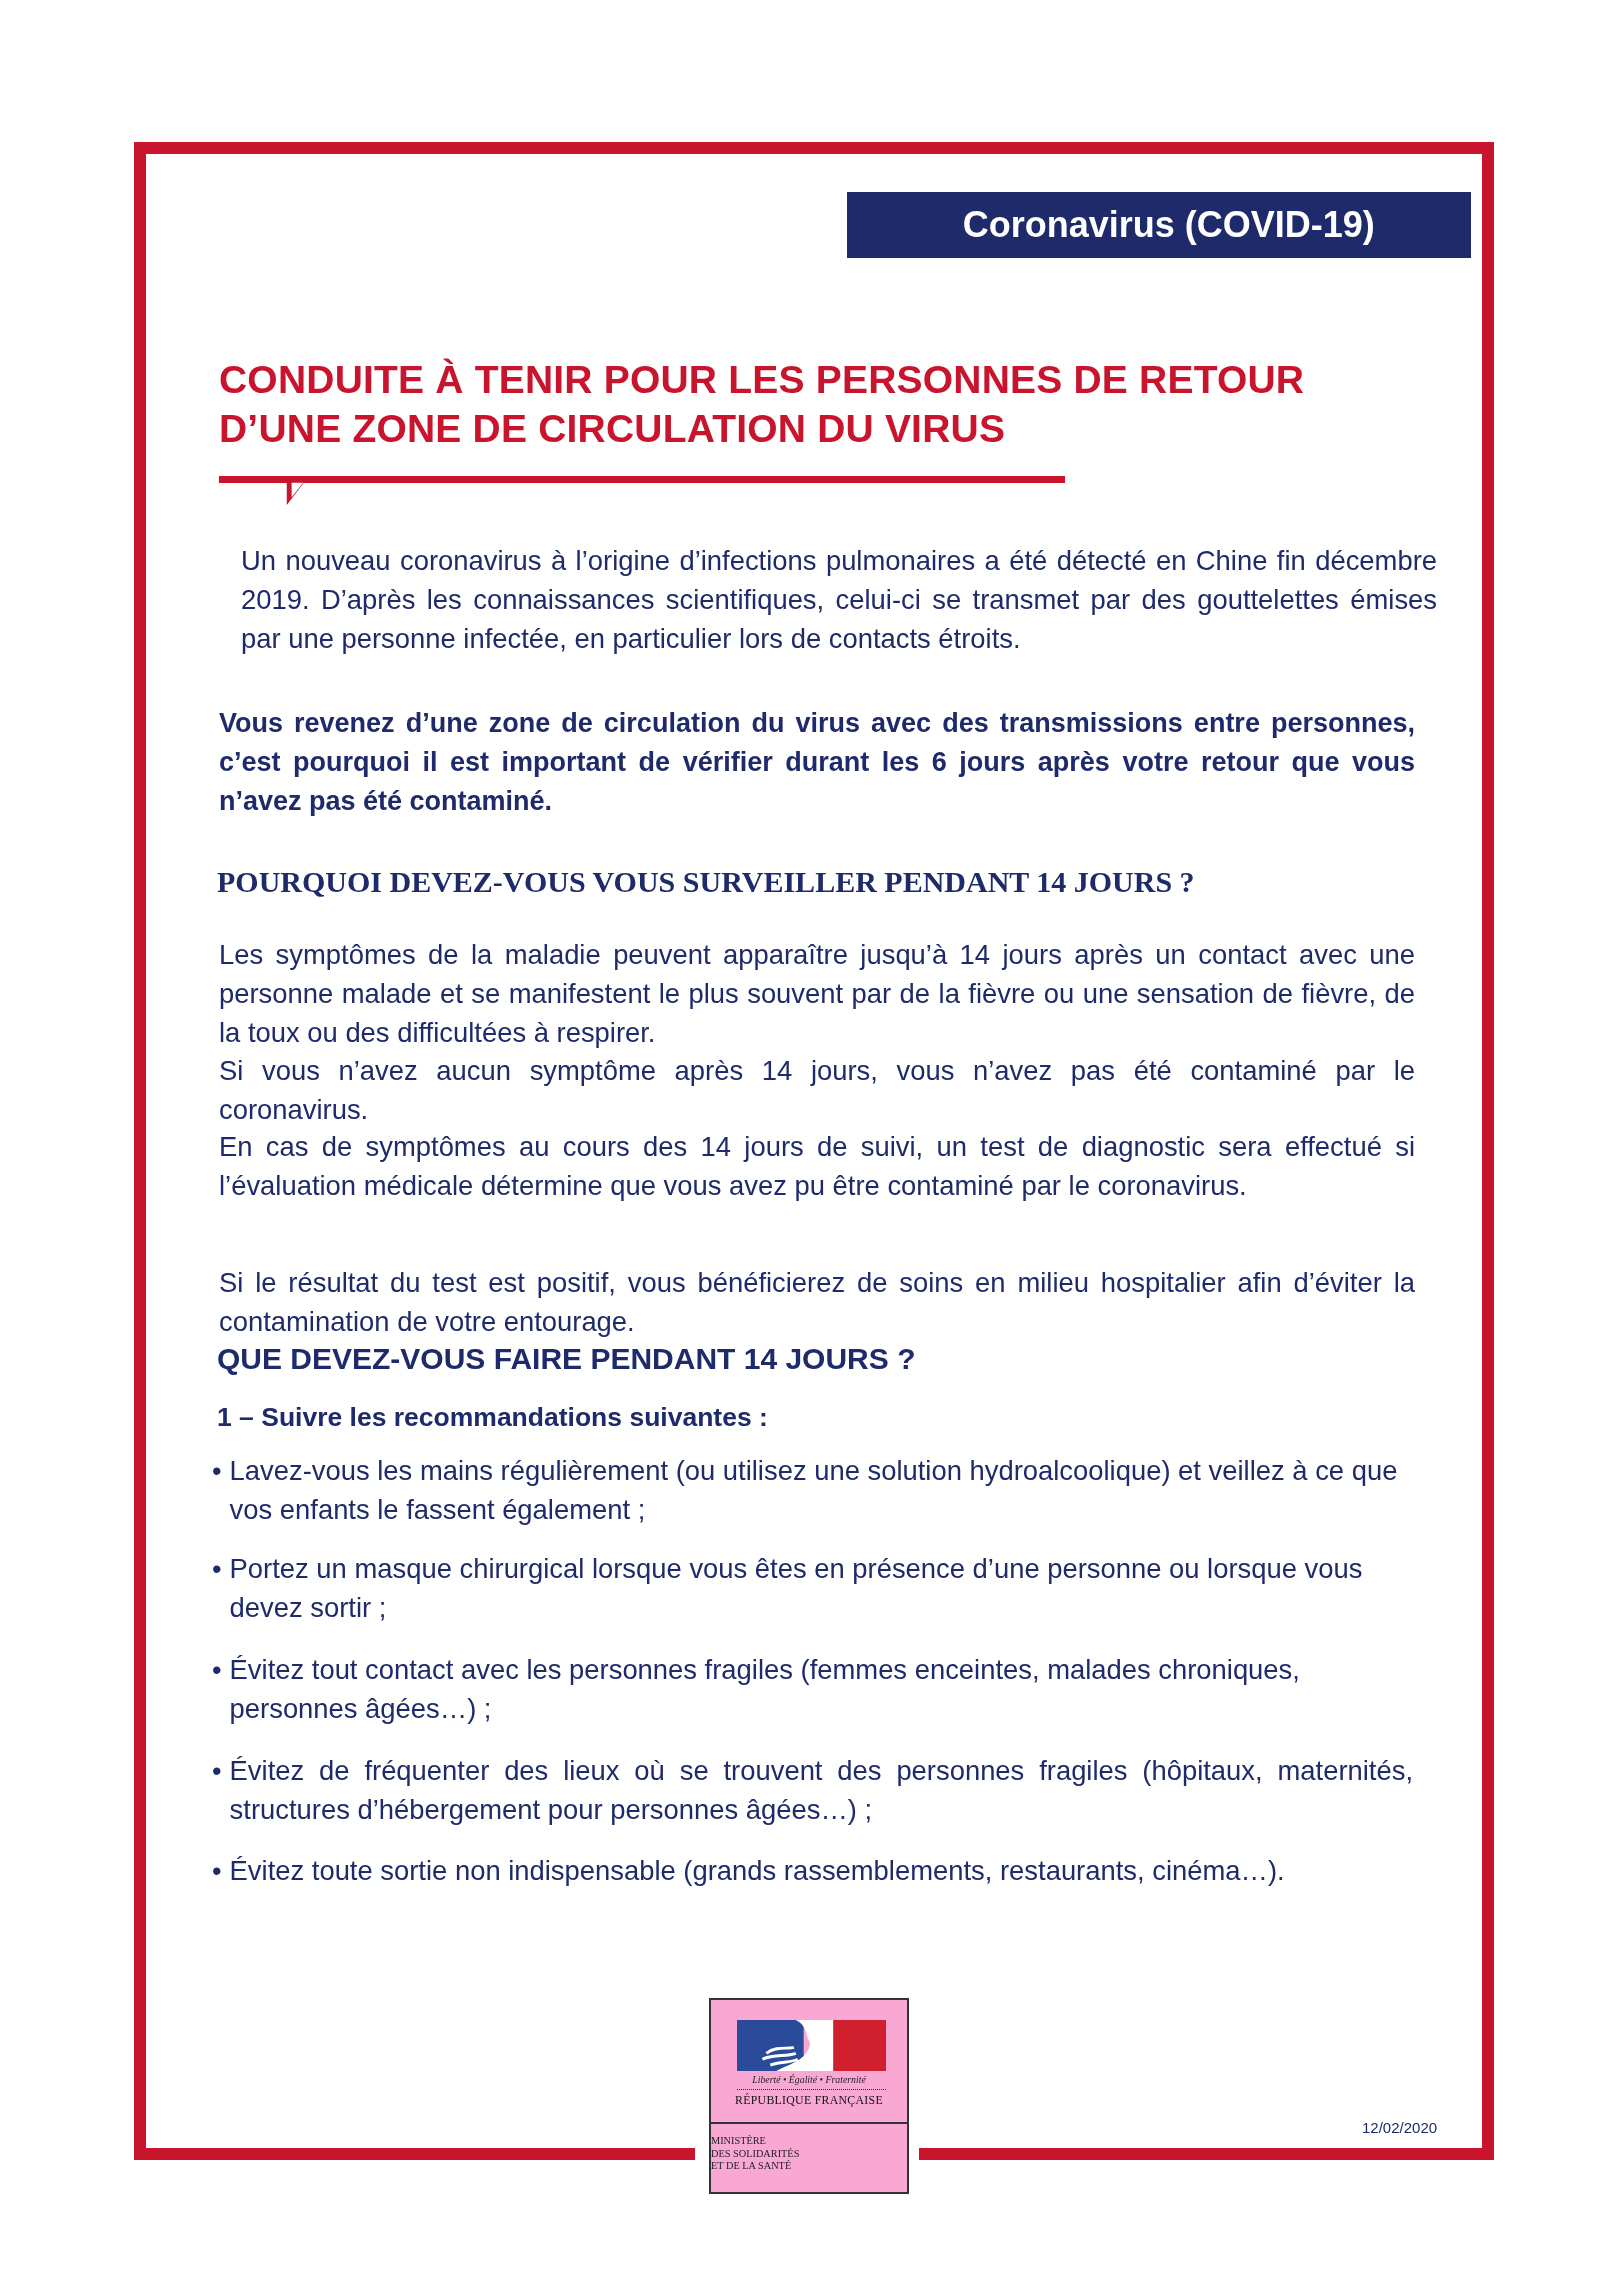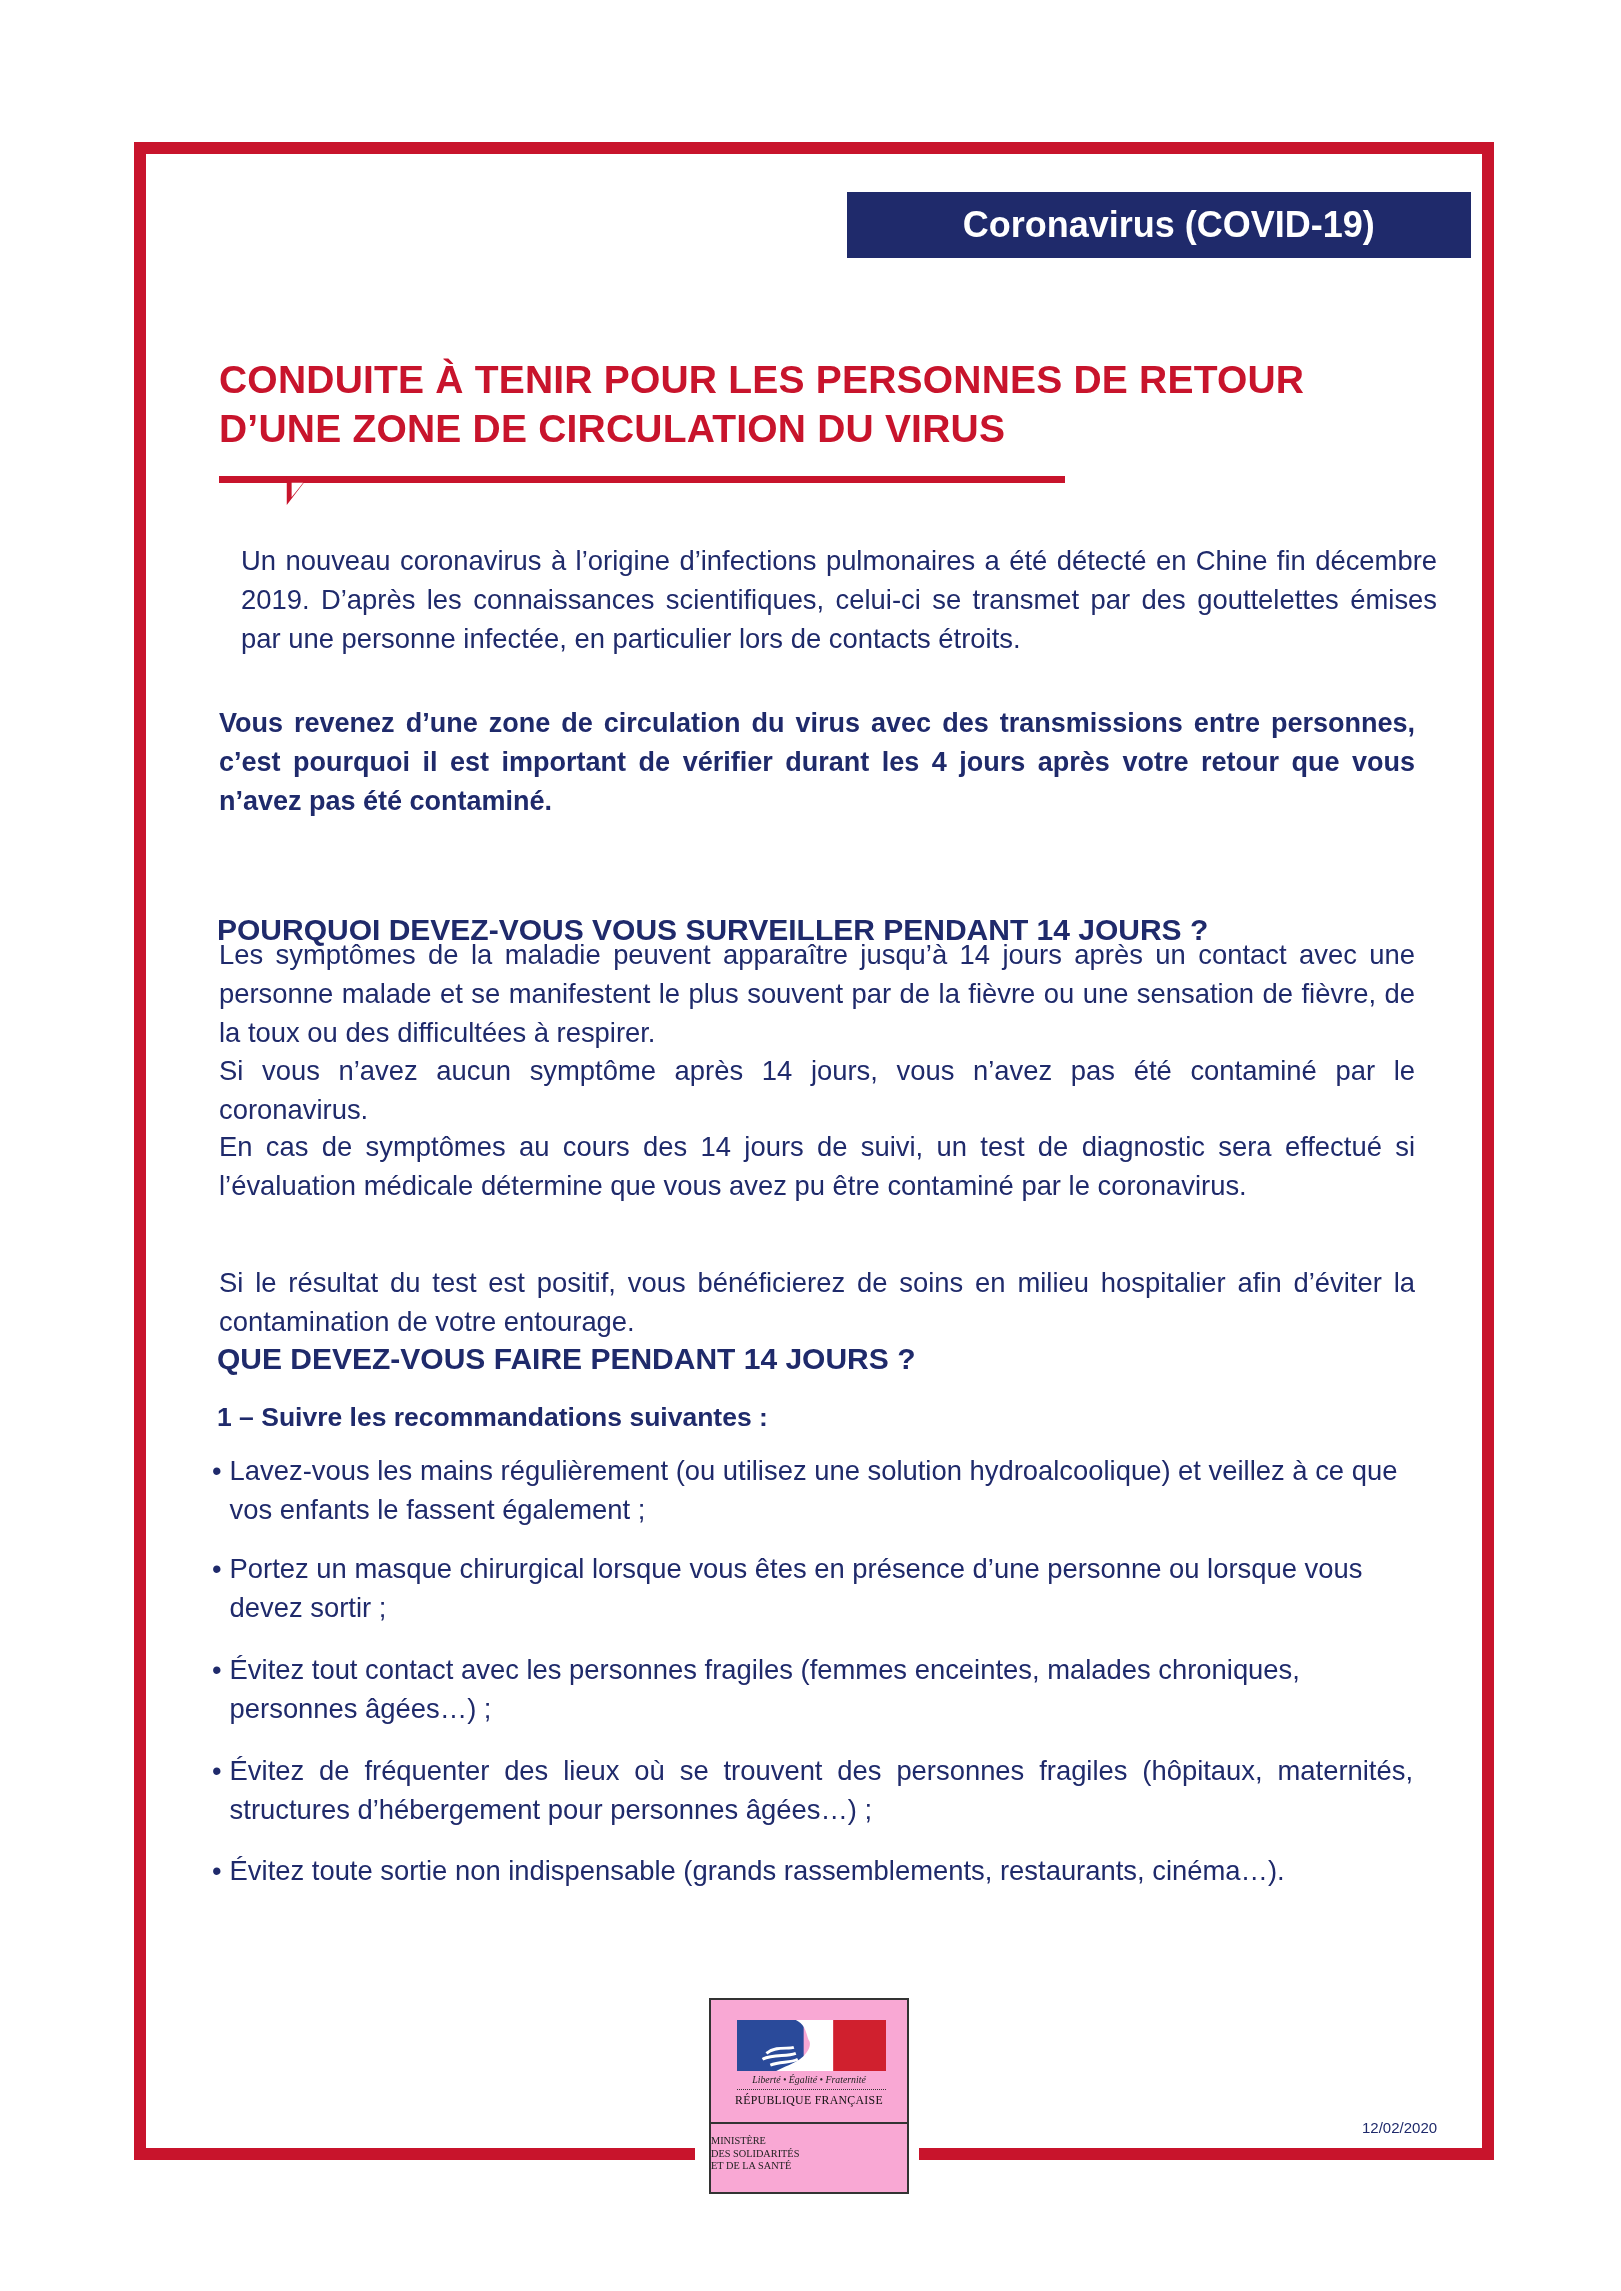--- a/index.html
+++ b/index.html
@@ -53,23 +53,23 @@
   <div>CONDUITE À TENIR POUR LES PERSONNES DE RETOUR</div>
   <div>D’UNE ZONE DE CIRCULATION DU VIRUS</div>
 </div>
 <div class="title-rule"></div>
 <svg style="position:absolute;left:280px;top:476px;" width="29" height="31" viewBox="0 0 30 32">
   <polygon points="0,0 30,0 7,30 7,0" fill="#c8142c"></polygon>
   <polygon points="12,7 24,7 12,22" fill="#ffffff"></polygon>
 </svg>
 
 <div class="text justify" style="top:541px;margin-left:22px;">Un nouveau coronavirus à l’origine d’infections pulmonaires a été détecté en Chine fin décembre 2019. D’après les connaissances scientifiques, celui-ci se transmet par des gouttelettes émises par une personne infectée, en particulier lors de contacts étroits.</div>
-<div class="text justify bold" style="top:704px; font-size:27px;">Vous revenez d’une zone de circulation du virus avec des transmissions entre personnes, c’est pourquoi il est important de vérifier durant les 4 jours après votre retour que vous n’avez pas été contaminé.</div>
+<div class="text justify bold" style="top:704px; font-size:27px;">Vous revenez d’une zone de circulation du virus avec des transmissions entre personnes, c’est pourquoi il est important de vérifier durant les 6 jours après votre retour que vous n’avez pas été contaminé.</div>
 
-<div class="h2" style="top:910px;">POURQUOI DEVEZ-VOUS VOUS SURVEILLER PENDANT 14 JOURS ?</div>
+<div class="h2" style="top:862px;font-family:Liberation Serif, serif;">POURQUOI DEVEZ-VOUS VOUS SURVEILLER PENDANT 14 JOURS ?</div>
 <div class="text justify" style="top:935px;">Les symptômes de la maladie peuvent apparaître jusqu’à 14 jours après un contact avec une personne malade et se manifestent le plus souvent par de la fièvre ou une sensation de fièvre, de la toux ou des difficultées à respirer.</div>
 <div class="text justify" style="top:1051px;">Si vous n’avez aucun symptôme après 14 jours, vous n’avez pas été contaminé par le coronavirus.</div>
 <div class="text justify" style="top:1127px;">En cas de symptômes au cours des 14 jours de suivi, un test de diagnostic sera effectué si l’évaluation médicale détermine que vous avez pu être contaminé par le coronavirus.</div>
 <div class="text justify" style="top:1263px;">Si le résultat du test est positif, vous bénéficierez de soins en milieu hospitalier afin d’éviter la contamination de votre entourage.</div>
 
 <div class="h2" style="top:1339px;">QUE DEVEZ-VOUS FAIRE PENDANT 14 JOURS ?</div>
 <div class="sub" style="top:1400px;">1 – Suivre les recommandations suivantes :</div>
 
 <div class="bullet" style="top:1451px;">
   <span class="dot">•</span>

